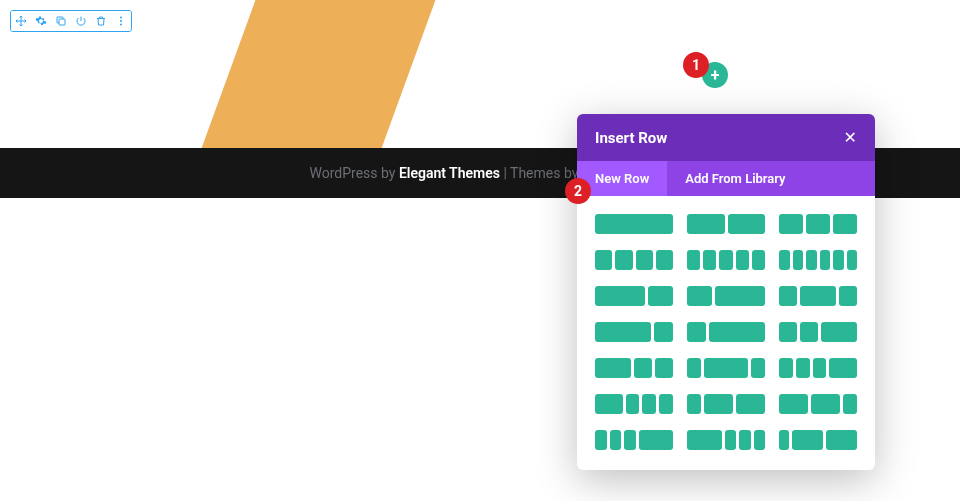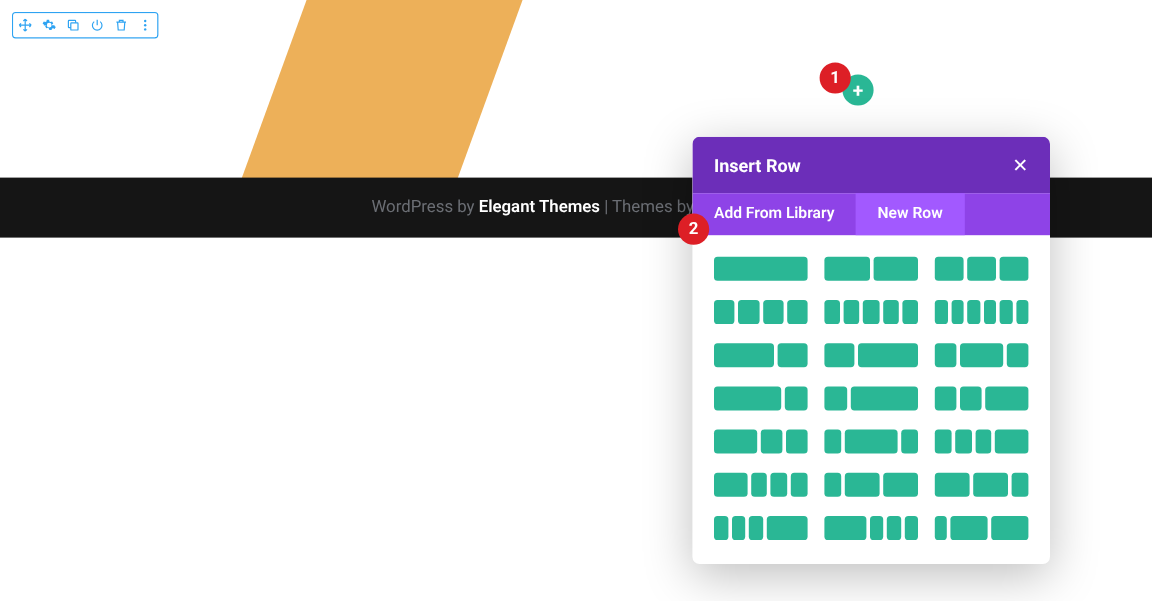--- a/index.html
+++ b/index.html
@@ -116,22 +116,22 @@
 
 <div class="anno a1">1</div>
 <div class="anno a2">2</div>
 
 <div class="popup">
   <div class="popup-header">
     <h3>Insert Row</h3>
     <span class="popup-close">✕</span>
   </div>
   <div class="popup-tabs">
+    <div class="popup-tab active">New Row</div>
     <div class="popup-tab">Add From Library</div>
-    <div class="popup-tab active">New Row</div>
   </div>
   <div class="popup-body">
     <div class="grid" id="layout-grid">
         <div class="layout">
           <span style="flex: 1 1 0%;"></span>
         </div>
         <div class="layout">
           <span style="flex: 1 1 0%;"></span>
           <span style="flex: 1 1 0%;"></span>
         </div>

